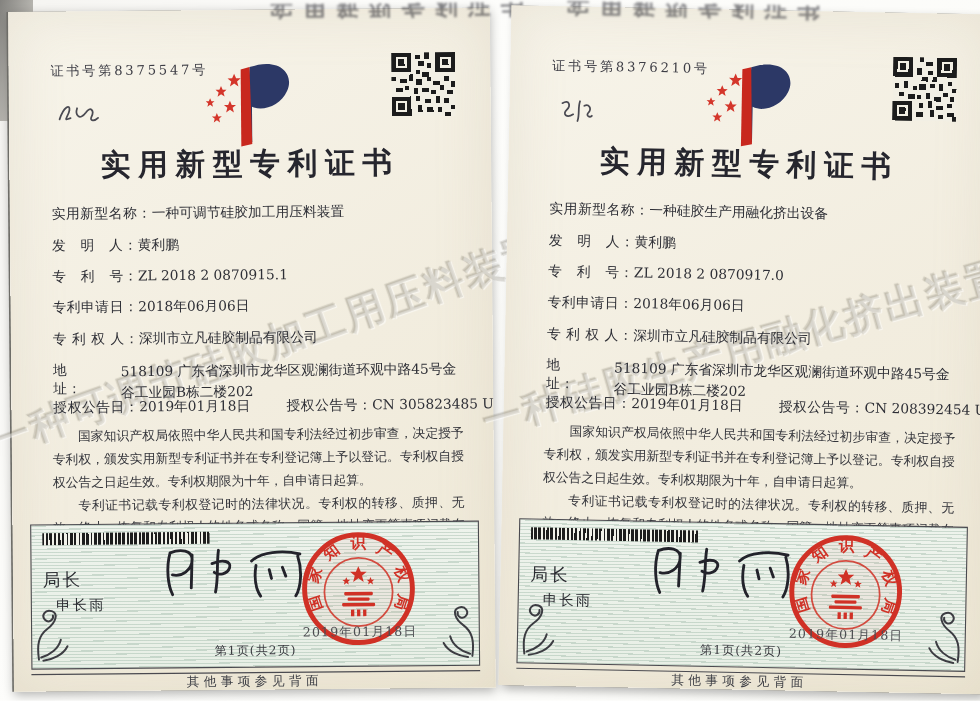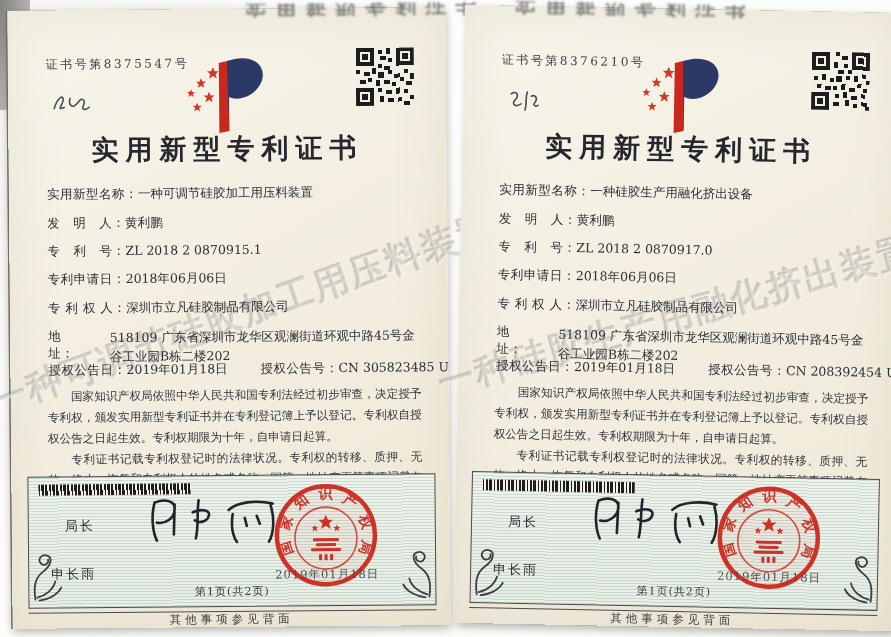--- a/index.html
+++ b/index.html
@@ -49,22 +49,22 @@
   .paragraphs p{margin:0;text-indent:2em;}
 
   .band{position:absolute;left:16px;right:14px;top:466px;height:130px;
     border:1.3px solid #4a4a50;
     background:
       repeating-linear-gradient(180deg,rgba(130,165,145,.33) 0 1px,rgba(255,255,255,0) 1px 3px),
       linear-gradient(#eef3ec,#e8efe6);}
   .band::after{content:"";position:absolute;left:-1px;right:-1px;bottom:-6px;border-bottom:1.6px solid #4a4a50;}
   .barcode{position:absolute;left:10px;top:7px;width:152px;height:11px;
     background:repeating-linear-gradient(90deg,#1d1d1d 0 1.5px,#f2f2ea 1.5px 3px,#1d1d1d 3px 5.5px,#f2f2ea 5.5px 6.5px,#1d1d1d 6.5px 9px,#f2f2ea 9px 11px);}
-  .director-label{position:absolute;left:36px;top:40px;font-size:13px;color:#2b2c32;letter-spacing:2px;}
-  .director-name{position:absolute;left:22px;top:64px;font-size:13px;color:#2b2c32;letter-spacing:2px;margin-top:24px;}
+  .director-label{position:absolute;left:10px;top:40px;font-size:16px;color:#2b2c32;letter-spacing:2px;}
+  .director-name{position:absolute;left:22px;top:64px;font-size:13px;color:#2b2c32;letter-spacing:2px;}
   .signature{position:absolute;left:112px;top:14px;}
   .seal{position:absolute;left:244px;top:7px;width:106px;height:106px;}
   .seal-date{position:absolute;left:232px;top:92px;width:132px;text-align:center;
     font-size:11.5px;color:#4d4d52;letter-spacing:1px;z-index:3;white-space:nowrap;}
   .page-no{position:absolute;bottom:7px;left:0;width:100%;text-align:center;font-size:11px;color:#3a3a40;letter-spacing:1px;}
   .flourish{position:absolute;bottom:2px;}
   .flourish.fl-left{left:2px;}
   .flourish.fl-right{right:2px;transform:scaleX(-1);}
 
   .back-note{position:absolute;top:603px;left:0;width:100%;text-align:center;

